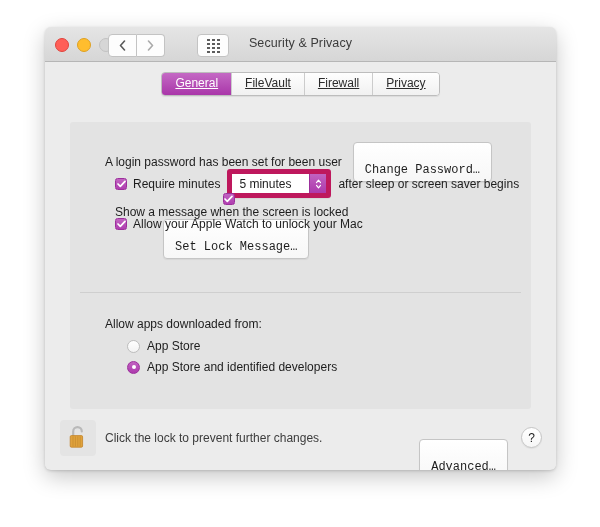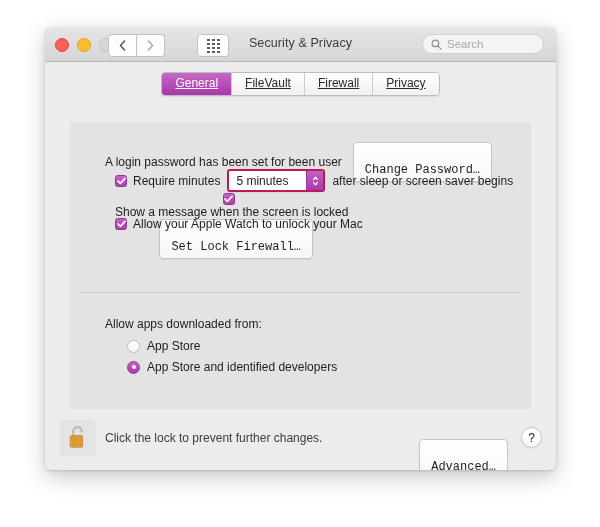--- a/index.html
+++ b/index.html
@@ -223,21 +223,21 @@
     line-height: 14px;
     white-space: nowrap;
     box-shadow: 0 1px 1px rgba(0,0,0,0.06);
   }
 
   
   .popup {
     display: flex;
     align-items: stretch;
     height: 19px;
-    border: 2px solid #be185d;
+    border: 5px solid #be185d;
     border-radius: 3px;
     overflow: hidden;
     background: #ffffff;
     margin: 0 7px;
     box-shadow: 0 1px 1px rgba(0,0,0,0.06);
   }
   .popup .val {
     font-size: 12px;
     color: #1d1d1d;
     padding: 0 8px 0 7px;
@@ -383,27 +383,20 @@
           <i></i>
           <i></i>
           <i></i>
           <i></i>
           <i></i>
       </span>
     </div>
 
     <div class="win-title">Security &amp; Privacy</div>
 
-    <div class="searchfield">
-      <svg class="mag" width="11" height="11" viewBox="0 0 11 11">
-        <circle cx="4.4" cy="4.4" r="3.3" fill="none" stroke="#8e8e8e" stroke-width="1.2"></circle>
-        <line x1="6.9" y1="6.9" x2="10" y2="10" stroke="#8e8e8e" stroke-width="1.2" stroke-linecap="round"></line>
-      </svg>
-      <input type="text" value="" placeholder="Search" style="">
-    </div>
   </div>
 
   <div class="winbody">
 
     <div class="tabbar">
       <div class="tabs">
         <div class="tab active">General</div>
         <div class="tab">FileVault</div>
         <div class="tab">Firewall</div>
         <div class="tab">Privacy</div>
@@ -436,21 +429,21 @@
         <span class="lbl">after sleep or screen saver begins</span>
       </div>
 
       <div class="row row-msg">
         <span class="cb">
           <svg width="9" height="8" viewBox="0 0 9 8">
             <polyline points="1,4 3.3,6.3 8,1.3" fill="none" stroke="#ffffff" stroke-width="1.7" stroke-linecap="round" stroke-linejoin="round"></polyline>
           </svg>
         </span>
         <span class="lbl">Show a message when the screen is locked</span>
-        <button class="btn" style="margin-left:9px;">Set Lock Firewall…</button>
+        <button class="btn" style="margin-left:9px;">Set Lock Message…</button>
       </div>
 
       <div class="row row-watch">
         <span class="cb">
           <svg width="9" height="8" viewBox="0 0 9 8">
             <polyline points="1,4 3.3,6.3 8,1.3" fill="none" stroke="#ffffff" stroke-width="1.7" stroke-linecap="round" stroke-linejoin="round"></polyline>
           </svg>
         </span>
         <span class="lbl">Allow your Apple Watch to unlock your Mac</span>
       </div>

